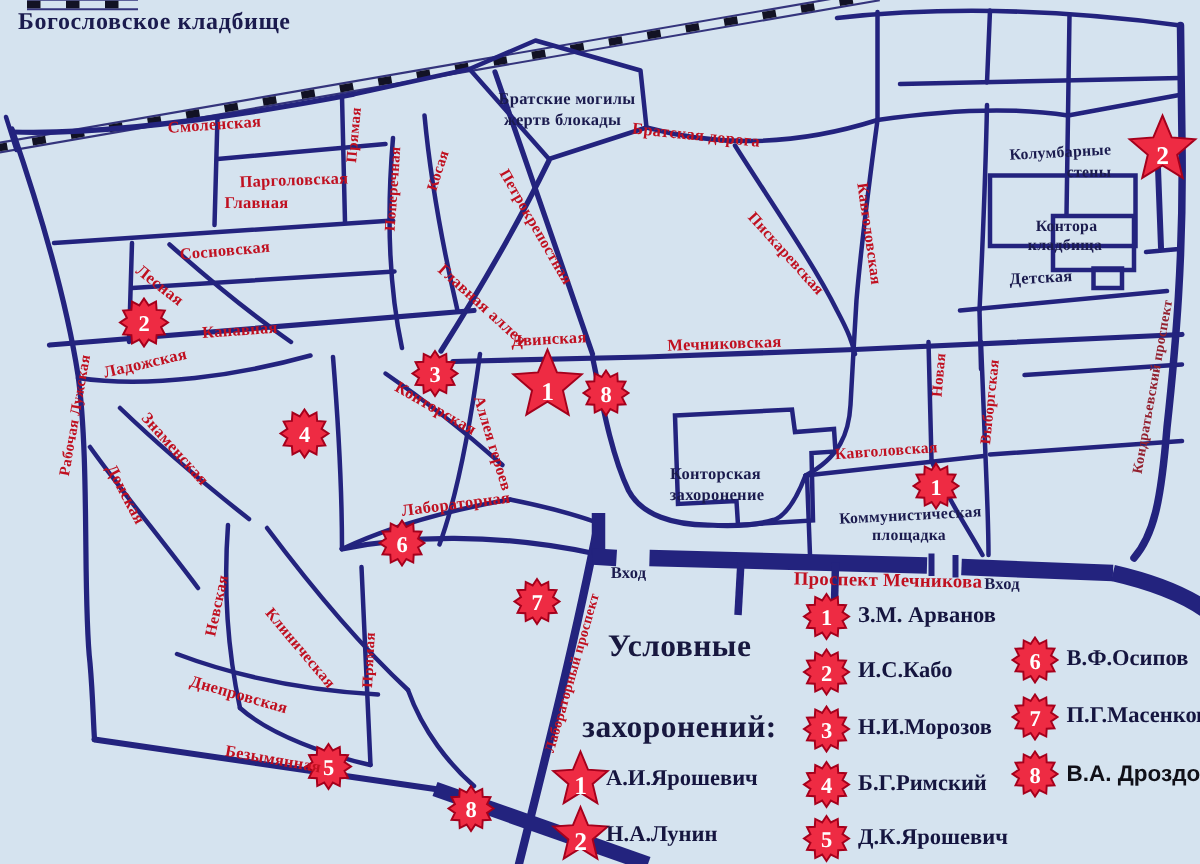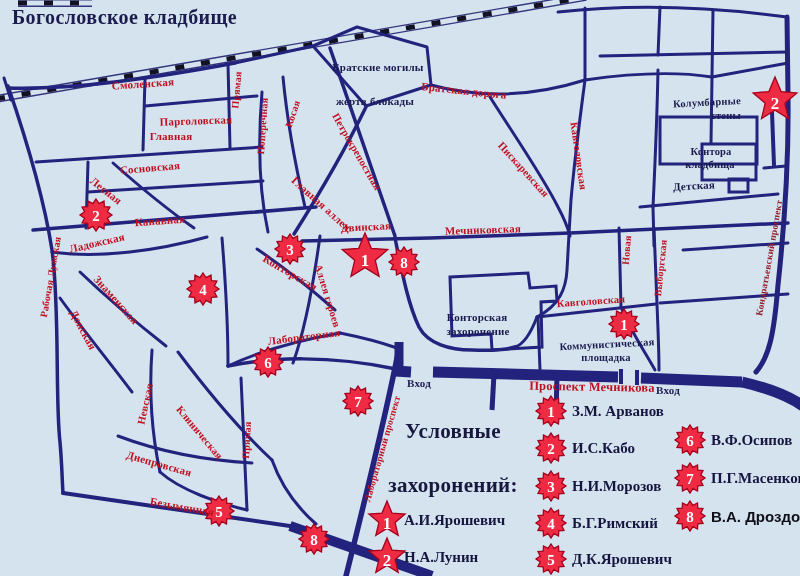--- a/index.html
+++ b/index.html
@@ -5,21 +5,21 @@
   html,body{margin:0;padding:0;}
   #stage{position:relative;width:800px;height:576px;overflow:hidden;
          background:#d5e3ef;font-family:"Liberation Serif","DejaVu Serif",serif;}
   #map-svg{position:absolute;left:0;top:0;z-index:1;}
   #labels{position:absolute;left:0;top:0;width:800px;height:576px;z-index:2;pointer-events:none;}
   .lbl{position:absolute;font-weight:bold;white-space:nowrap;letter-spacing:.2px;
        transform:translate(-50%,-50%);line-height:1;}
   .street{color:var(--street-red);font-size:11px;}
   .street-dark{color:var(--street-dark);font-size:10px;}
   .place{color:var(--ink);font-size:11px;}
-  .map-title{position:absolute;left:12px;top:6px;font-size:20px;font-weight:bold;
+  .map-title{position:absolute;left:12px;top:6px;font-size:16px;font-weight:bold;
        color:var(--ink);letter-spacing:.4px;}
   .legend-head{position:absolute;transform:translate(-50%,-50%);font-size:21px;font-weight:bold;
        color:#18183f;letter-spacing:.3px;white-space:nowrap;}
   .legend-name{position:absolute;transform:translate(0,-50%);font-size:15px;font-weight:bold;
        color:#15153f;white-space:nowrap;}
   .legend-name.sans{font-family:"Liberation Sans","DejaVu Sans",sans-serif;color:#101018;font-size:15px;}
 </style>
 </head>
 <body>
 
@@ -223,21 +223,21 @@
       <div class="lbl street" style="left: 592px; top: 387px; font-size: 12.5px; transform: translate(-50%, -50%) rotate(1deg);">Проспект Мечникова</div>
       <div class="lbl street" style="left: 464px; top: 91px; transform: translate(-50%, -50%) rotate(6deg);">Братская дорога</div>
       <div class="lbl street" style="left: 523px; top: 170px; font-size: 10.5px; transform: translate(-50%, -50%) rotate(48deg);">Пискаревская</div>
       <div class="lbl street" style="left: 578px; top: 156px; font-size: 10.5px; transform: translate(-50%, -50%) rotate(82deg);">Кавголовская</div>
       <div class="lbl street" style="left: 591px; top: 302px; font-size: 10.5px; transform: translate(-50%, -50%) rotate(-4deg);">Кавголовская</div>
       <div class="lbl street" style="left: 627px; top: 250px; font-size: 10px; transform: translate(-50%, -50%) rotate(-85deg);">Новая</div>
       <div class="lbl street" style="left: 661px; top: 268px; font-size: 10px; transform: translate(-50%, -50%) rotate(-84deg);">Выборгская</div>
       <div class="lbl street-dark" style="left: 770px; top: 258px; font-size: 9.5px; transform: translate(-50%, -50%) rotate(-80deg);">Кондратьевский проспект</div>
       <div class="lbl place" style="left: 694px; top: 186px; transform: translate(-50%, -50%) rotate(-3deg);">Детская</div>
       <div class="lbl place" style="left: 378px; top: 67px; transform: translate(-50%, -50%) rotate(0deg);">Братские могилы</div>
-      <div class="lbl place" style="left: 375px; top: 81px; transform: translate(-50%, -50%) rotate(0deg); margin-top: 20px;">жертв блокады</div>
+      <div class="lbl place" style="left: 375px; top: 81px; transform: translate(-50%, -50%) rotate(0deg);">жертв блокады</div>
       <div class="lbl place" style="left: 707px; top: 103px; font-size: 10.5px; transform: translate(-50%, -50%) rotate(-3deg);">Колумбарные</div>
       <div class="lbl place" style="left: 726px; top: 116px; font-size: 10.5px; transform: translate(-50%, -50%) rotate(0deg);">стены</div>
       <div class="lbl place" style="left: 711px; top: 152px; font-size: 10.5px; transform: translate(-50%, -50%) rotate(0deg);">Контора</div>
       <div class="lbl place" style="left: 710px; top: 165px; font-size: 10.5px; transform: translate(-50%, -50%) rotate(0deg);">кладбища</div>
       <div class="lbl place" style="left: 477px; top: 317px; transform: translate(-50%, -50%) rotate(0deg);">Конторская</div>
       <div class="lbl place" style="left: 478px; top: 331px; transform: translate(-50%, -50%) rotate(0deg);">захоронение</div>
       <div class="lbl place" style="left: 607px; top: 345px; font-size: 10.5px; transform: translate(-50%, -50%) rotate(-3deg);">Коммунистическая</div>
       <div class="lbl place" style="left: 606px; top: 358px; font-size: 10.5px; transform: translate(-50%, -50%) rotate(0deg);">площадка</div>
       <div class="lbl place" style="left: 419px; top: 383px; transform: translate(-50%, -50%) rotate(0deg);">Вход</div>
       <div class="lbl place" style="left: 668px; top: 390px; transform: translate(-50%, -50%) rotate(0deg);">Вход</div>

